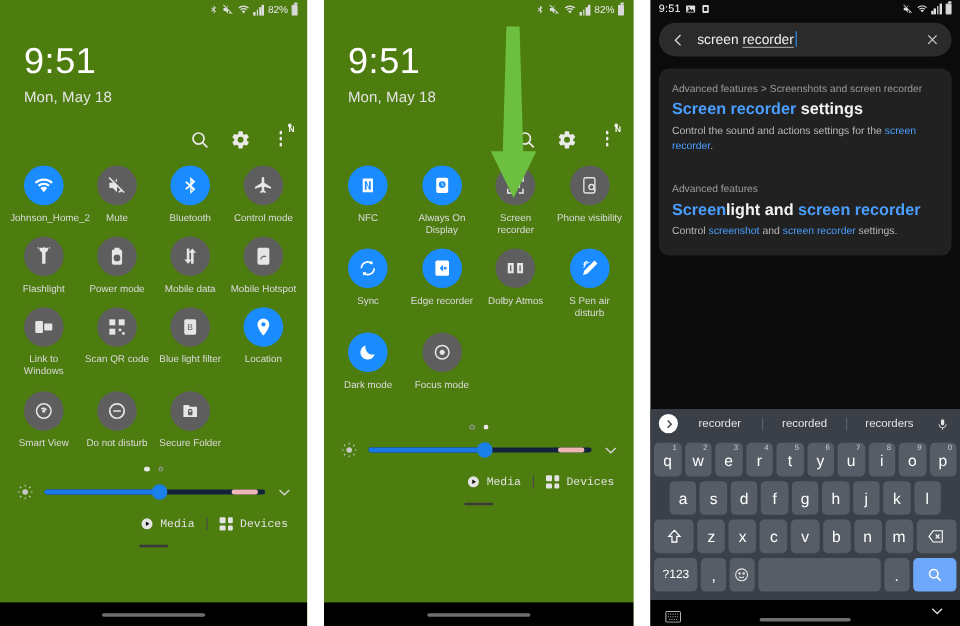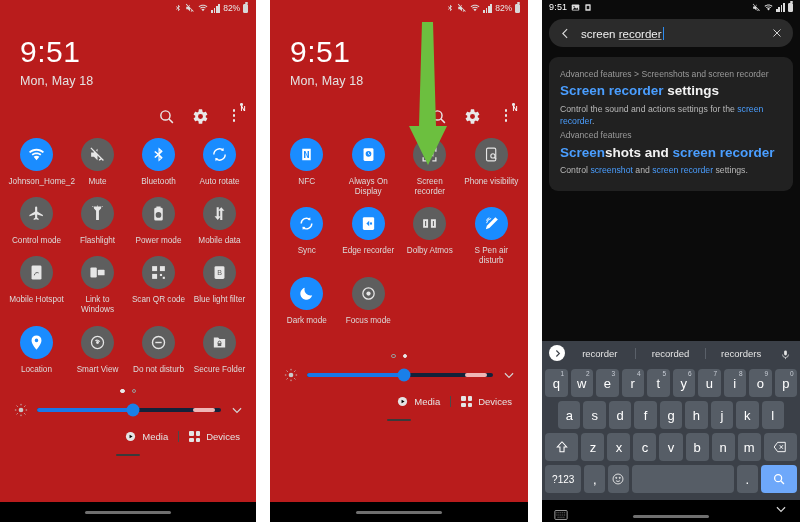--- a/index.html
+++ b/index.html
@@ -7,21 +7,21 @@
     width: 800px; height: 522px;
     background: #ffffff;
     font-family: "Liberation Sans", sans-serif;
     overflow: hidden;
   }
   .stage { position: relative; width: 800px; height: 522px; background:#fff; display:flex; }
 
   
   .panel {
     position: relative;
-    background: #b91c1c;
+    background: #4d7c0f;
     overflow: hidden;
     flex: 0 0 auto;
   }
   .panel-1 { width: 256px; height: 522px; margin-left: 0px; }
   .gap { flex: 0 0 14px; background:#fff; height:522px; }
   .panel-2 { width: 258px; height: 522px; }
   .panel-3 { width: 258px; height: 522px; background:#0b0b0b;}
 
   
   .statusbar {
@@ -82,21 +82,21 @@
   .bright-row { display:flex; align-items:center; gap:9px; padding: 10px 12px 0 14px; }
   .sun { width:14px;height:14px; flex:0 0 auto; }
   .slider { position:relative; flex:1; height:4px; border-radius:2px; background:#12223a; }
   .slider .fill { position:absolute; left:0; top:0; height:4px; background:#1977e8; border-radius:2px;}
   .slider .pinkseg { position:absolute; top:0; height:4px; background:#efb6b6; border-radius:2px; right:3%; width:12%;}
   .slider .thumb { position:absolute; top:50%; transform:translate(-50%,-50%); width:13px;height:13px;border-radius:50%;background:#1a7fe8;}
   .chev-down { width:14px;height:14px; flex:0 0 auto;}
 
   
   .md-row { display:flex; justify-content:flex-end; align-items:center; gap:10px; padding: 14px 16px 0 0; }
-  .md-item { display:flex; align-items:center; gap:6px; color:#e4e4e4; font-size:9.5px;}
+  .md-item { display:flex; align-items:center; gap:6px; color:#e4e4e4; font-size:9.5px;font-family:Liberation Mono, monospace;}
   .md-sep { width:1px; height:11px; background:#4a4a4a; }
   .grid4 { display:grid; grid-template-columns: repeat(2,4.5px); grid-template-rows: repeat(2,4.5px); gap:2px;}
   .grid4 i { background:#e4e4e4; display:block; border-radius:1px;}
 
   .handle-bar { width:24px;height:2px;background:#3a3a3a;border-radius:2px;margin:12px auto 0 auto;}
   .navbar { position:absolute; bottom:0; left:0; right:0; height:20px; background:#000; display:flex;align-items:center;justify-content:center;}
   .nav-pill { width:86px;height:3px;border-radius:3px;background:#6f6f6f;}
 
   
   .arrow-overlay { position:absolute; left:0; top:0; width:100%; height:100%; pointer-events:none; }
@@ -110,21 +110,21 @@
     margin: 5px 7px 0 7px; height:28px; background:#2b2b2b; border-radius:14px;
     display:flex; align-items:center; padding: 0 10px; gap:9px;
   }
   .sb-back { width:13px;height:13px;flex:0 0 auto;}
   .sb-text { flex:1; color:#f0f0f0; font-size:11.5px; position:relative; white-space:nowrap; }
   .sb-text .spell { text-decoration: underline; text-decoration-color:#9b9b9b; text-underline-offset:2px;}
   .caret { display:inline-block; width:1.5px; height:13px; background:#2d8cf0; vertical-align:-2.5px; margin-left:1px;}
   .sb-clear { width:12px;height:12px;flex:0 0 auto;}
 
   .results { margin: 10px 7px 0 7px; background:#212121; border-radius:9px; padding: 12px 11px 14px 11px; }
-  .res-item + .res-item { margin-top: 3px; }
+  .res-item + .res-item { margin-top: 25px; }
   .res-crumb { color:#9b9b9b; font-size:8.6px; line-height:1.3; }
   .res-title { font-size:13.5px; margin-top:3px; color:#f2f2f2; font-weight:700; line-height:1.25;}
   .hl { color:#4a9eff; }
   .res-desc { color:#b8b8b8; font-size:8.7px; margin-top:3px; line-height:1.4;}
 
   
   .kb { position:absolute; left:0; right:0; bottom:0; background:#3b4048; }
   .kb-suggest { height:24px; display:flex; align-items:center; background:#3b4048; padding: 0 7px; gap:0;}
   .sug-toggle { width:16px;height:16px;border-radius:50%;background:#fff;display:flex;align-items:center;justify-content:center;flex:0 0 auto;}
   .sug-word { flex:1; text-align:center; color:#e6e6e6; font-size:9.5px;}
@@ -229,31 +229,20 @@
         <div class="tile-label">Mute</div>
       </div>
       <div class="tile">
         <div class="tile-circle on">
           <svg class="ic-svg" viewBox="0 0 24 24" fill="#fff">
               <path d="M12 2l6 5.5-4.5 4.5L18 16.5 12 22V13.5L7.5 17 6 15.5 10.5 12 6 8.5 7.5 7 12 10.5V2zm1.6 4.7L13.5 5v3.6l1.6-1.9zM13.5 15.4V19l1.6-1.7-1.6-1.9z"></path>
             </svg>
         </div>
         <div class="tile-label">Bluetooth</div>
       </div>
-      <div class="tile">
-        <div class="tile-circle on">
-          <svg class="ic-svg" viewBox="0 0 24 24" fill="none" stroke="#fff" stroke-width="2">
-              <path d="M20 12a8 8 0 0 1-13.5 5.8"></path>
-              <path d="M4 12a8 8 0 0 1 13.5-5.8"></path>
-              <polyline points="17.5,2.5 17.8,6.6 13.8,6.3" fill="#fff" stroke="none"></polyline>
-              <polyline points="6.5,21.5 6.2,17.4 10.2,17.7" fill="#fff" stroke="none"></polyline>
-            </svg>
-        </div>
-        <div class="tile-label">Auto rotate</div>
-      </div>
 
       <div class="tile">
         <div class="tile-circle">
           <svg class="ic-svg" viewBox="0 0 24 24" fill="#e6e6e6">
               <path d="M21 16v-2l-8-5V3.5a1.5 1.5 0 0 0-3 0V9l-8 5v2l8-2.5V18l-2 1.5V21l3.5-1 3.5 1v-1.5L13 18v-4.5L21 16z"></path>
             </svg>
         </div>
         <div class="tile-label">Control mode</div>
       </div>
       <div class="tile">
@@ -704,21 +693,21 @@
     <div class="results">
 
       <div class="res-item">
         <div class="res-crumb">Advanced features &gt; Screenshots and screen recorder</div>
         <div class="res-title"><span class="hl">Screen recorder</span><span> settings</span></div>
         <div class="res-desc"><span>Control the sound and actions settings for the </span><span class="hl">screen recorder</span><span>.</span></div>
       </div>
 
       <div class="res-item">
         <div class="res-crumb">Advanced features</div>
-        <div class="res-title"><span class="hl">Screen</span><span>shots and </span><span class="hl">screen recorder</span></div>
+        <div class="res-title"><span class="hl">Screen</span><span>light and </span><span class="hl">screen recorder</span></div>
         <div class="res-desc"><span>Control </span><span class="hl">screenshot</span><span> and </span><span class="hl">screen recorder</span><span> settings.</span></div>
       </div>
     </div>
 
     <div class="kb">
       <div class="kb-suggest">
         <span class="sug-toggle">
           <svg style="width:9px;height:9px" viewBox="0 0 24 24" fill="none" stroke="#3b4048" stroke-width="3">
               <polyline points="9,4 17,12 9,20"></polyline>
             </svg>

